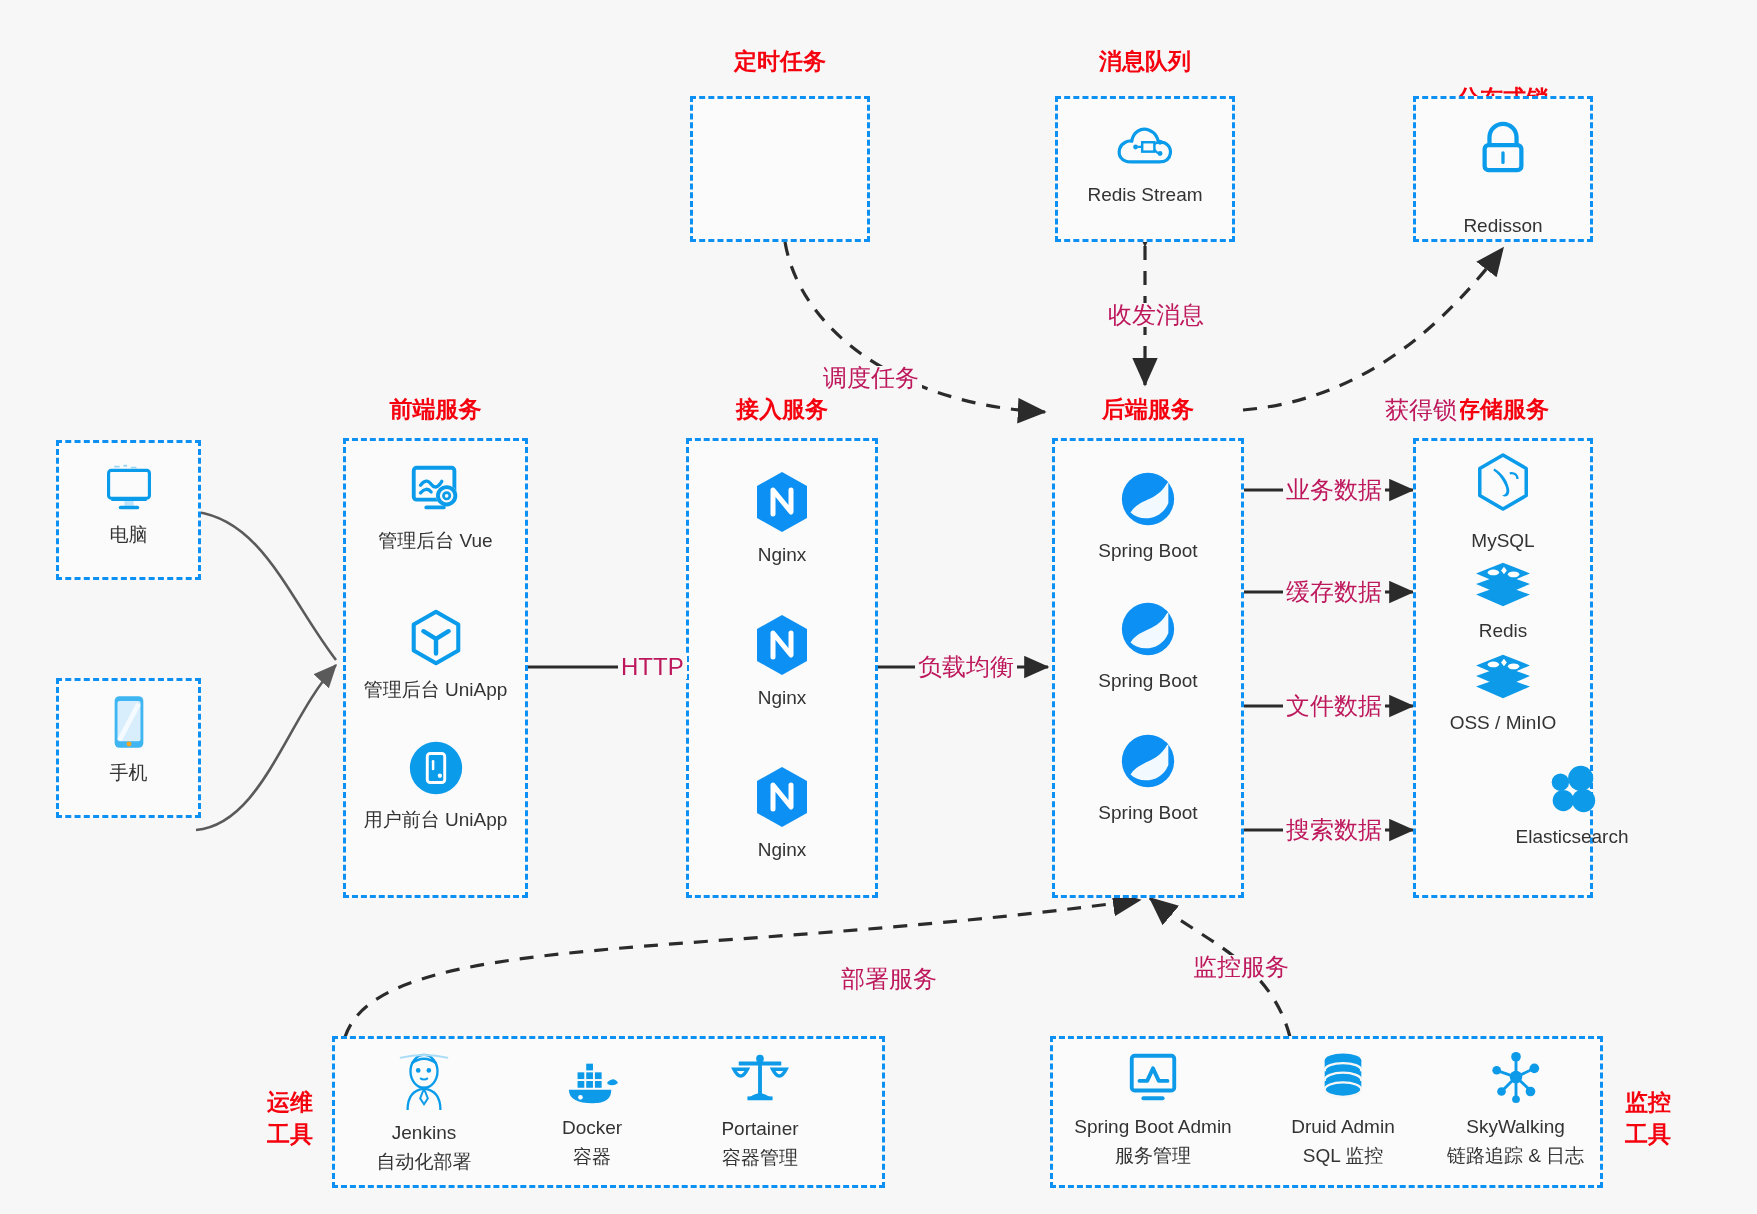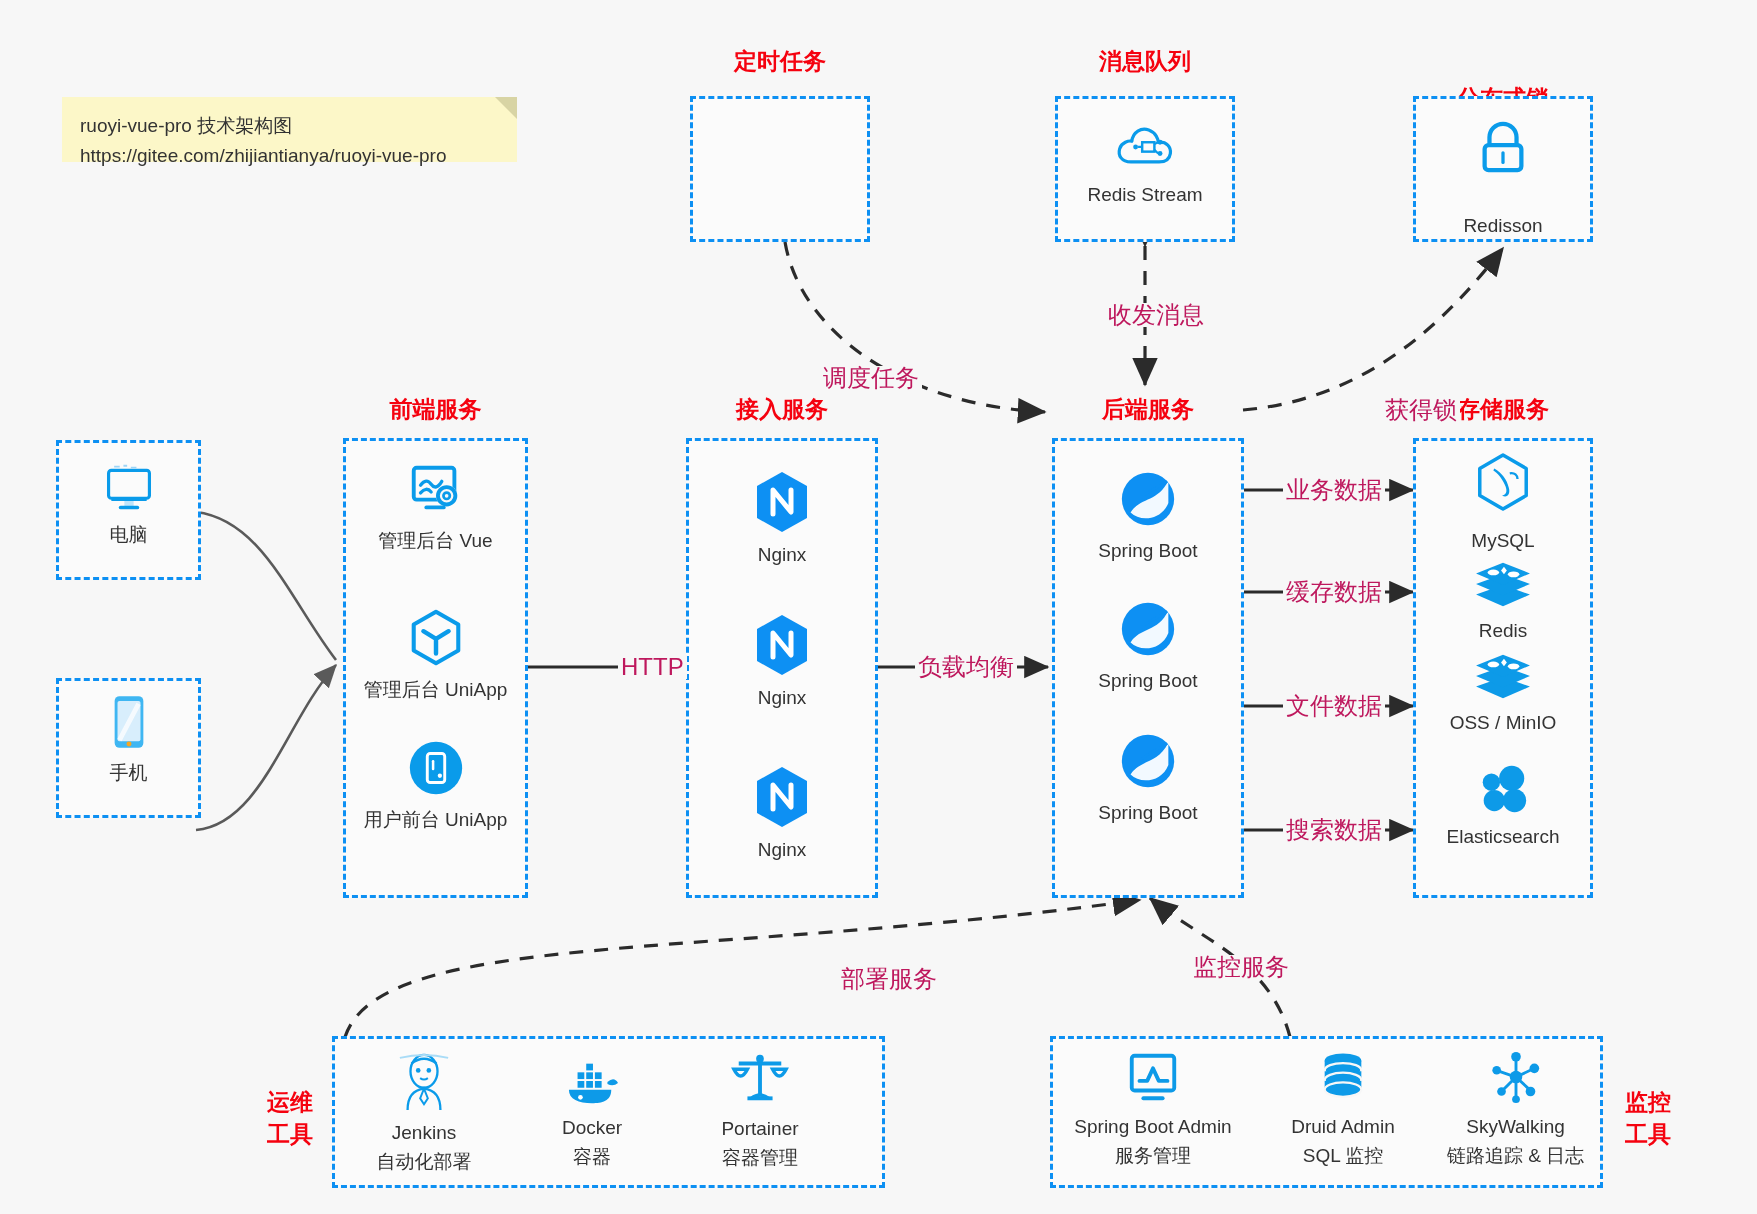--- a/index.html
+++ b/index.html
@@ -97,25 +97,20 @@
 
     <path d="M1145,246 L1145,385" fill="none" stroke="#2b2b2b" stroke-width="3.2" stroke-dasharray="14,11" marker-end="url(#ah)" marker-start="url(#ah)"></path>
 
     <path d="M1243,410 C1360,400 1440,330 1503,248" fill="none" stroke="#2b2b2b" stroke-width="3.2" stroke-dasharray="14,11" marker-end="url(#ah)"></path>
 
     <path d="M345,1037 C380,930 700,960 1140,900" fill="none" stroke="#2b2b2b" stroke-width="3.2" stroke-dasharray="14,11" marker-end="url(#ah)"></path>
 
     <path d="M1290,1037 C1270,960 1200,940 1150,898" fill="none" stroke="#2b2b2b" stroke-width="3.2" stroke-dasharray="14,11" marker-end="url(#ah)"></path>
   </svg>
 
-  <div class="note">
-    <div class="fold"></div>
-    <div>ruoyi-vue-pro 技术架构图</div>
-    <div>https://gitee.com/zhijiantianya/ruoyi-vue-pro</div>
-  </div>
 
   <div class="glabel" style="left:690px;top:47px;width:180px;">定时任务</div>
   <div class="gbox" style="left:690px;top:96px;width:180px;height:146px;"></div>
 
   <div class="glabel" style="left:1055px;top:47px;width:180px;">消息队列</div>
   <div class="gbox" style="left:1055px;top:96px;width:180px;height:146px;"></div>
   <div class="node" style="left:1055px;top:118px;width:180px;">
     <span class="ico">
       <svg width="62" height="56" viewBox="0 0 66 58">
         <path d="M18 46 C8 46 4 39 6 32 C8 25 16 23 19 24 C20 14 29 9 37 12 C45 15 47 22 47 25 C56 24 61 30 60 37 C59 44 53 46 48 46 Z" fill="none" stroke="#0a9bea" stroke-width="3.4" stroke-linejoin="round"></path>
@@ -313,21 +308,21 @@
         <path d="M4 27 L32 17 L60 27 L32 39 Z" fill="#0d9ae8"></path>
         <path d="M4 16 L32 5 L60 16 L32 28 Z" fill="#0d9ae8"></path>
         <ellipse cx="22" cy="15" rx="6" ry="3" fill="#ffffff"></ellipse>
         <ellipse cx="43" cy="17" rx="6" ry="3" fill="#ffffff"></ellipse>
         <path d="M33 9 l3 4 l-3 4 l-3 -4 z" fill="#ffffff"></path>
       </svg>
     </span>
     <span class="cap">OSS / MinIO</span>
   </div>
 
-  <div class="node" style="left:1413px;top:760px;width:180px;">
+  <div class="node" style="left:1482px;top:760px;width:180px;">
     <span class="ico">
       <svg width="60" height="56" viewBox="0 0 62 58">
         <circle cx="40" cy="19" r="13" fill="#0d9ae8"></circle>
         <circle cx="19" cy="23" r="9" fill="#0d9ae8"></circle>
         <circle cx="22" cy="42" r="11" fill="#0d9ae8"></circle>
         <circle cx="43" cy="42" r="12" fill="#0d9ae8"></circle>
       </svg>
     </span>
     <span class="cap">Elasticsearch</span>
   </div>

